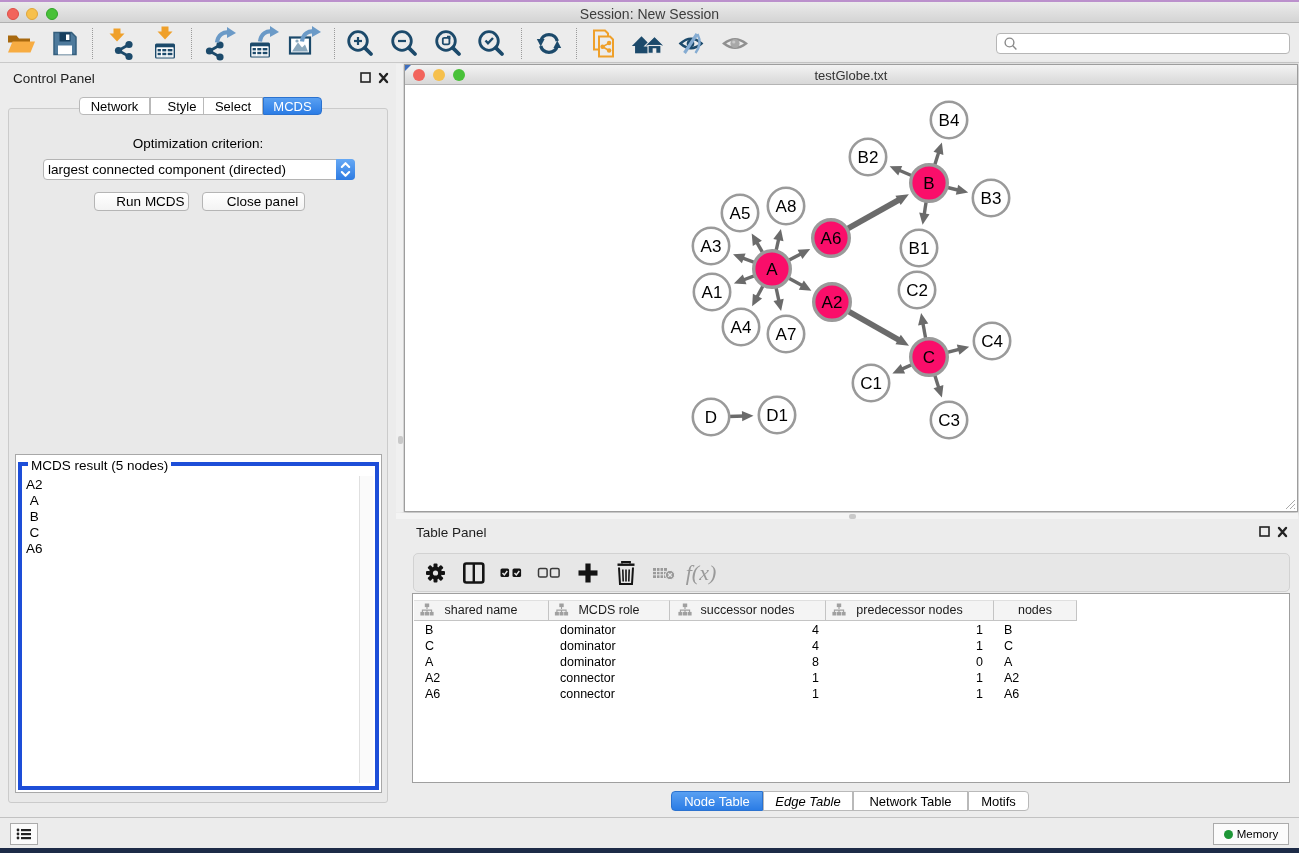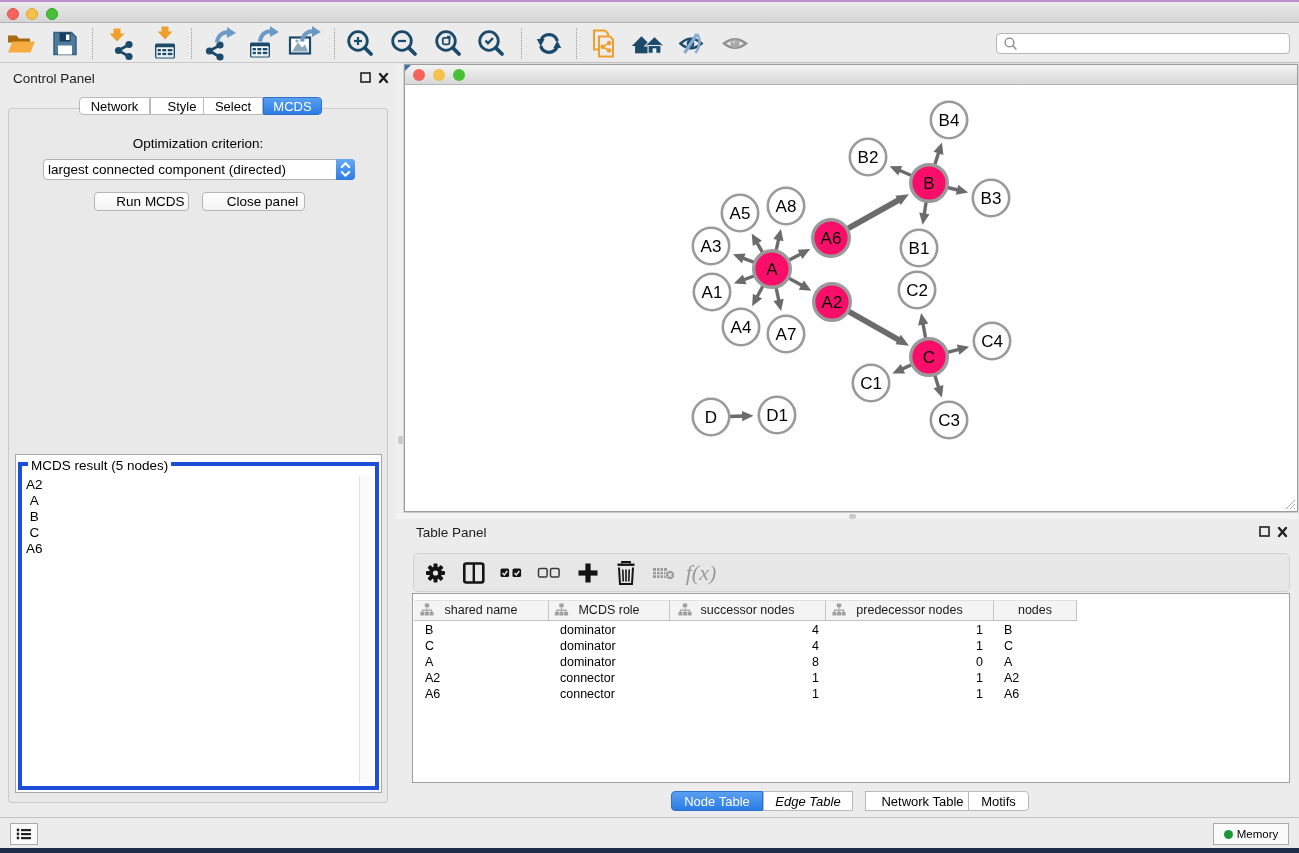--- a/index.html
+++ b/index.html
@@ -88,20 +88,21 @@
 #bottomstrip { position:absolute; left:0; top:848px; width:1299px; height:5px;
   background:#1d2b47; }
 </style>
 </head>
 <body>
 
 <div id="titlebar">
   <div class="tl r" style="left:7px;"></div>
   <div class="tl y" style="left:26px;"></div>
   <div class="tl g" style="left:46px;"></div>
+  <div class="title">Session: New Session</div>
 </div>
 
 <div id="toolbar">
   <div class="tbsep" style="left:92px;"></div>
   <div class="tbsep" style="left:191px;"></div>
   <div class="tbsep" style="left:334px;"></div>
   <div class="tbsep" style="left:521px;"></div>
   <div class="tbsep" style="left:576px;"></div>
   <svg id="tbicons" width="780" height="39" style="position:absolute;left:0;top:0;">
 <g transform="translate(21,19.5)">
@@ -292,20 +293,21 @@
 </div>
 
 <div id="netwin">
   <svg width="6" height="6" style="position:absolute;left:0;top:0;z-index:5;">
       <polygon points="0,0 6,0 0,6" fill="#3f6fbf"></polygon>
     </svg>
   <div id="nettb">
     <div class="tl2" style="left:8px;background:#f2645c;"></div>
     <div class="tl2" style="left:28px;background:#f6c04c;"></div>
     <div class="tl2" style="left:48px;background:#48c138;"></div>
+    <div class="title">testGlobe.txt</div>
   </div>
   <svg id="graph" width="892" height="426" style="position:absolute;left:0;top:21px;">
 <line x1="367.0" y1="183.0" x2="350.9" y2="154.8" stroke="#6b6b6b" stroke-width="3.4"></line>
 <polygon points="346.7,147.4 356.9,154.8 347.8,160.0" fill="#6b6b6b"></polygon>
 <line x1="367.0" y1="183.0" x2="374.1" y2="151.2" stroke="#6b6b6b" stroke-width="3.4"></line>
 <polygon points="375.9,142.9 378.5,155.3 368.3,153.0" fill="#6b6b6b"></polygon>
 <line x1="367.0" y1="183.0" x2="335.9" y2="171.3" stroke="#6b6b6b" stroke-width="3.4"></line>
 <polygon points="328.0,168.3 340.6,167.5 336.9,177.2" fill="#6b6b6b"></polygon>
 <line x1="367.0" y1="183.0" x2="336.9" y2="194.5" stroke="#6b6b6b" stroke-width="3.4"></line>
 <polygon points="328.9,197.6 337.8,188.6 341.5,198.3" fill="#6b6b6b"></polygon>
@@ -515,21 +517,21 @@
         <rect x="-2" y="2.4" width="4" height="3.6"></rect>
         <rect x="2.6" y="2.4" width="4" height="3.6"></rect>
         <path d="M0,-2.4 V-0.6 M-4.6,2.4 V0.6 H4.6 V2.4 M0,0.6 V2.4" stroke="#a0a0a0" stroke-width="1.1" fill="none"></path>
       </g>
     </svg>
 
 </div>
 
 <div class="btab sel" style="left:671px;width:92px;border-radius:4px 0 0 4px;">Node Table</div>
 <div class="btab" style="left:763px;width:90px;font-style:italic;">Edge Table</div>
-<div class="btab" style="left:853px;width:115px;margin-left:12px;">Network Table</div>
+<div class="btab" style="left:853px;width:115px;">Network Table</div>
 <div class="btab" style="left:968px;width:61px;border-radius:0 4px 4px 0;">Motifs</div>
 
 <div id="statusbar">
   <div class="abs" style="left:10px;top:5px;width:28px;height:22px;background:#fbfbfb;border:1px solid #ababab;">
     <svg width="26" height="20" viewBox="0 0 26 20">
       <circle cx="7" cy="6" r="1.4" fill="#222"></circle>
         <rect x="10" y="5" width="10" height="2.2" fill="#222"></rect>
       <circle cx="7" cy="10" r="1.4" fill="#222"></circle>
         <rect x="10" y="9" width="10" height="2.2" fill="#222"></rect>
       <circle cx="7" cy="14" r="1.4" fill="#222"></circle>

